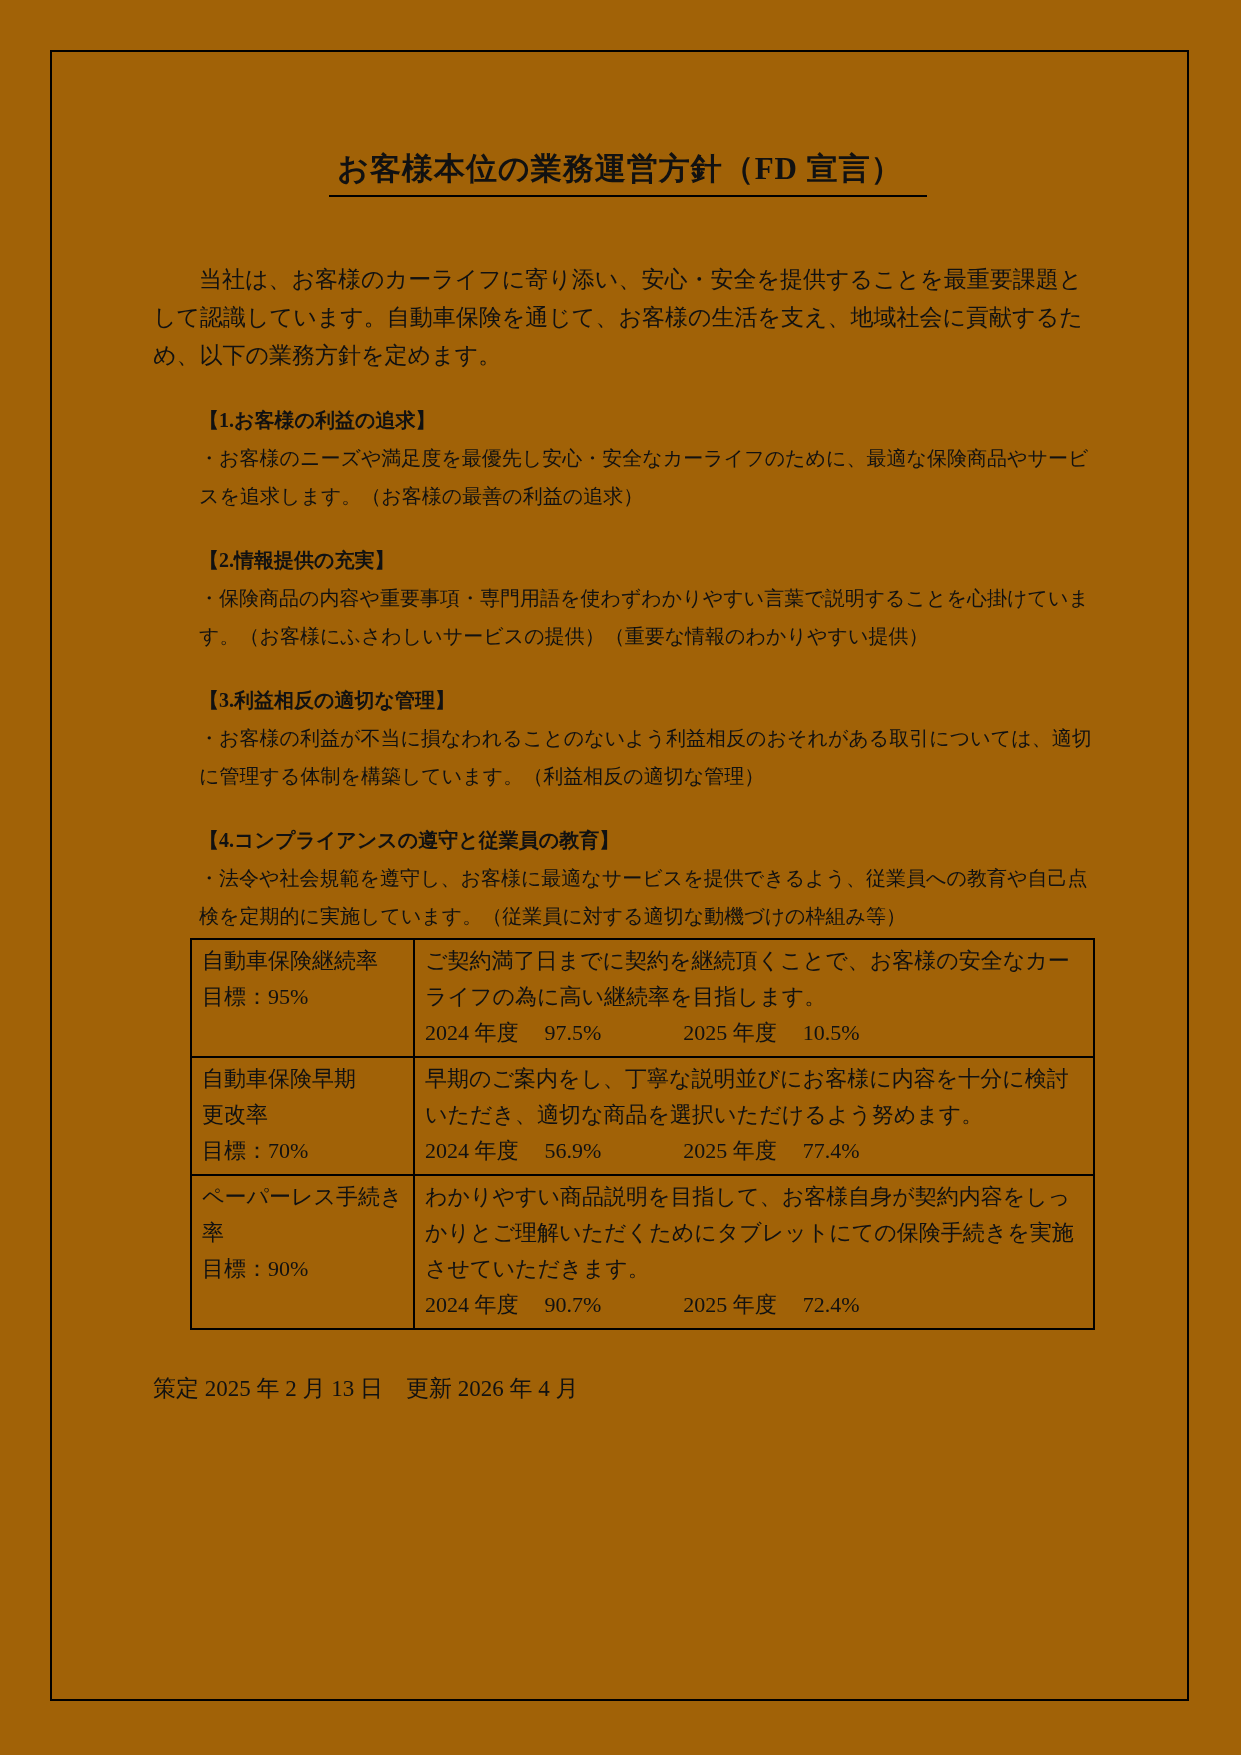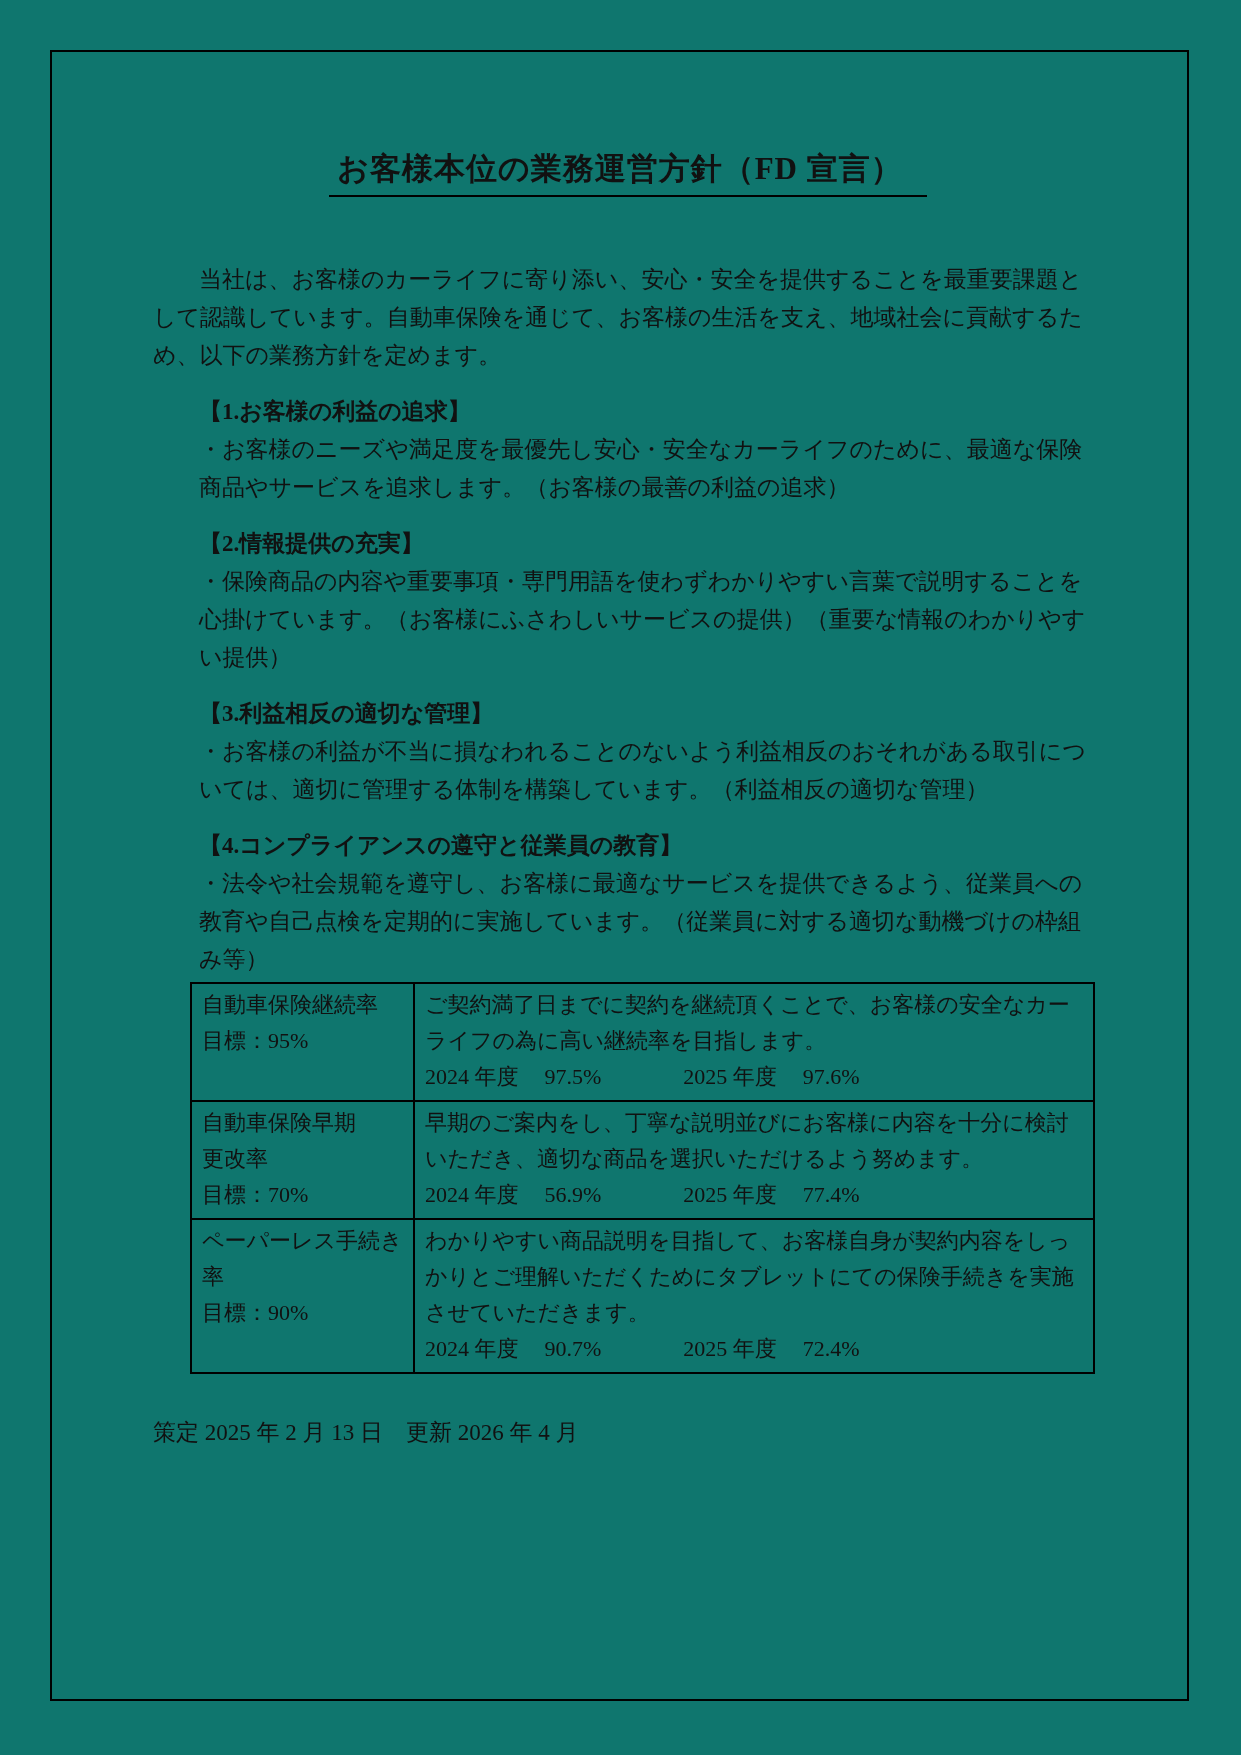--- a/index.html
+++ b/index.html
@@ -4,21 +4,21 @@
 <style>
   html, body {
     margin: 0;
     padding: 0;
     background: #ffffff;
   }
   .page {
     position: relative;
     width: 1241px;
     height: 1755px;
-    background: #0f766e;
+    background: #a16207;
     color: #111111;
     font-family: "Liberation Serif", "DejaVu Serif", serif;
   }
   .frame {
     position: absolute;
     left: 50px;
     top: 50px;
     width: 1139px;
     height: 1651px;
     border: 2px solid #000000;
@@ -43,23 +43,23 @@
     padding: 0 24px 6px 8px;
   }
   .intro {
     margin: 64px 0 0 0;
     font-size: 23px;
     line-height: 38px;
     text-indent: 46px;
     text-align: left;
   }
   .section {
-    margin-top: 18px;
+    margin-top: 26px;
     padding-left: 46px;
-    font-size: 23px;
+    font-size: 20px;
     line-height: 38px;
   }
   .section-heading {
     font-weight: bold;
     margin: 0;
   }
   .section-body {
     margin: 0;
   }
   .kpi-heading-line {
@@ -143,21 +143,21 @@
     <table class="kpi-table">
       <tbody>
         <tr>
           <td class="name-cell">
             <div class="kpi-name">自動車保険継続率</div>
             <div class="kpi-target">目標：95%</div>
           </td>
           <td>
             <div class="kpi-desc">ご契約満了日までに契約を継続頂くことで、お客様の安全なカーライフの為に高い継続率を目指します。</div>
             <div class="kpi-results">
-              <span>2024 年度</span><span class="result-value">97.5%</span><span class="result-pair-2">2025 年度</span><span class="result-value">97.6%</span>
+              <span>2024 年度</span><span class="result-value">97.5%</span><span class="result-pair-2">2025 年度</span><span class="result-value">10.5%</span>
             </div>
           </td>
         </tr>
         <tr>
           <td class="name-cell">
             <div class="kpi-name">自動車保険早期
 更改率</div>
             <div class="kpi-target">目標：70%</div>
           </td>
           <td>

